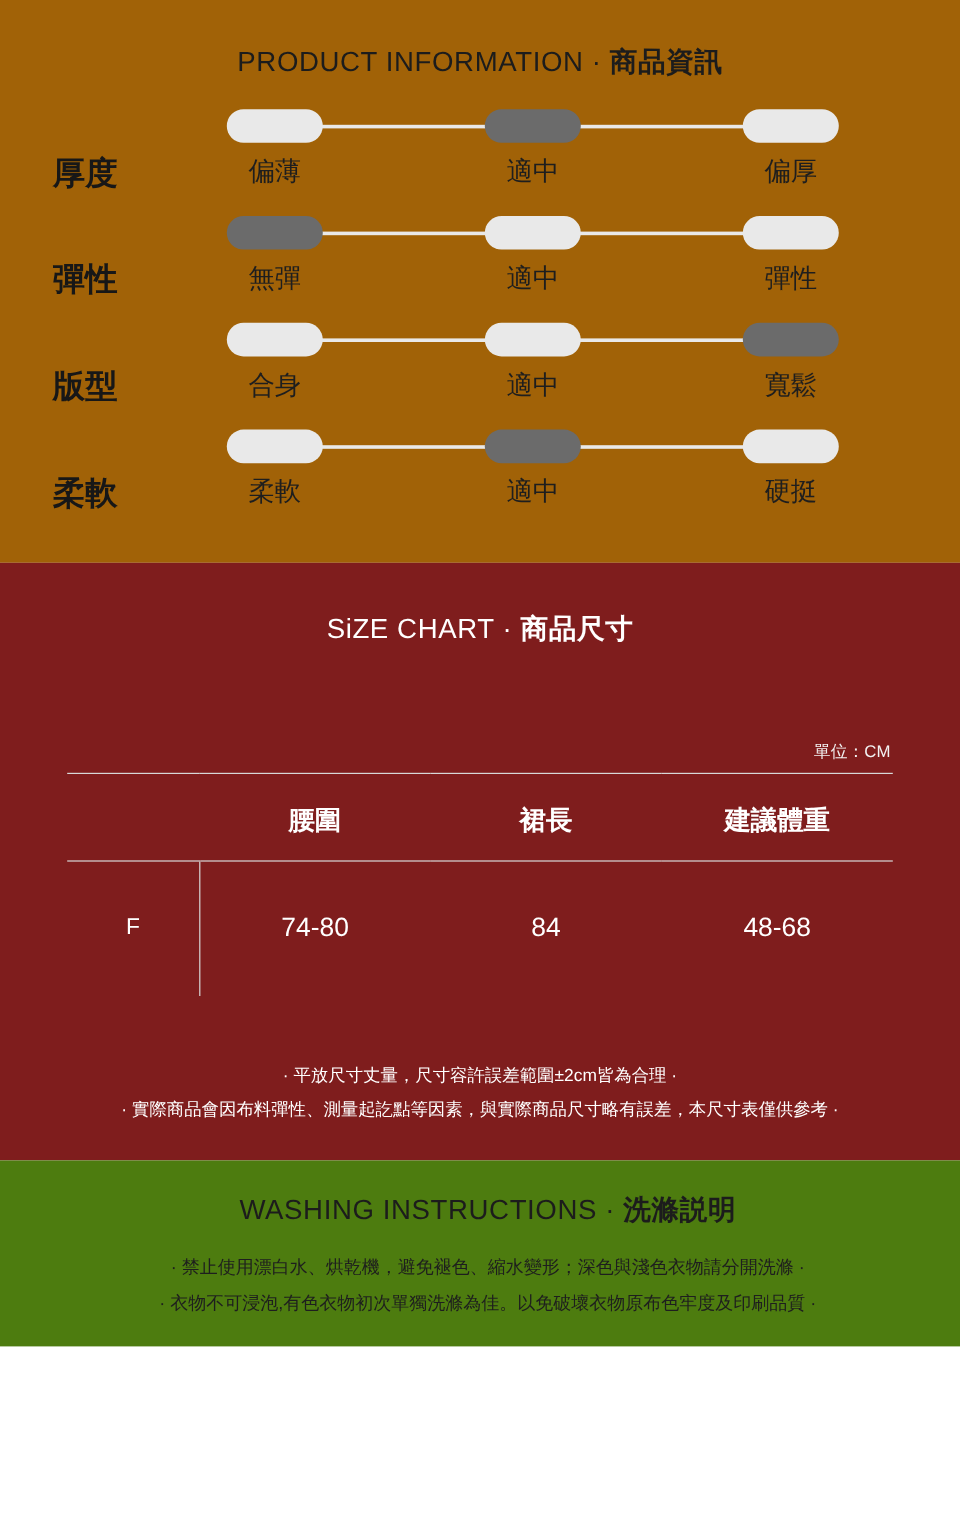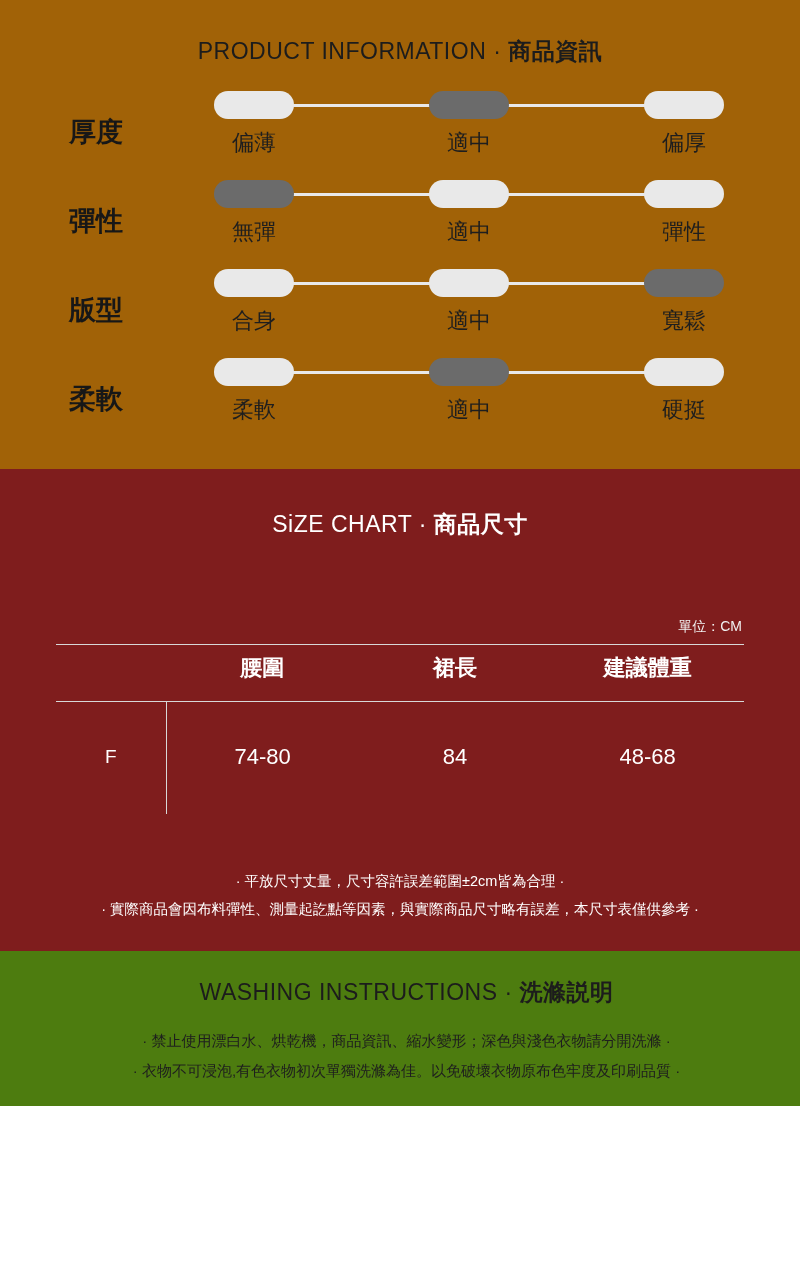--- a/index.html
+++ b/index.html
@@ -26,23 +26,23 @@
     letter-spacing: 0.5px;
     color: #1c1c1c;
     font-weight: 400;
     margin: 0 0 24px 0;
   }
   .section-title .cn {
     font-weight: 700;
   }
   .attr-row {
     display: flex;
-    align-items: flex-start;
+    align-items: flex-end;
     margin: 0 0 22px 0;
-    padding-left: 69px;
+    padding-left: 44px;
   }
   .attr-label {
     width: 120px;
     font-size: 27px;
     font-weight: 700;
     color: #171717;
     line-height: 1;
     padding-top: 28px;
     flex: none;
   }
@@ -115,21 +115,21 @@
   table.size-table td {
     text-align: center;
     font-size: 22px;
     font-weight: 700;
     color: #ffffff;
     padding: 14px 0 16px 0;
   }
   table.size-table thead th {
     border-top: 1px solid #d8d8d8;
     border-bottom: 1px solid #d8d8d8;
-    padding: 8px 0 18px 0;
+    padding: 24px 0 18px 0;
   }
   table.size-table thead th.corner {
     width: 110px;
   }
   table.size-table tbody td {
     padding: 42px 0 44px 0;
     font-size: 22px;
     font-weight: 400;
   }
   table.size-table tbody td.sz {
@@ -291,16 +291,16 @@
   </div>
 </section>
 
 <section class="washing">
   <h2 class="section-title">
     <span>WASHING INSTRUCTIONS</span>
     <span>·</span>
     <span class="cn">洗滌説明</span>
   </h2>
   <div class="wash-notes">
-    <div>· 禁止使用漂白水、烘乾機，商品資訊、縮水變形；深色與淺色衣物請分開洗滌 ·</div>
+    <div>· 禁止使用漂白水、烘乾機，避免褪色、縮水變形；深色與淺色衣物請分開洗滌 ·</div>
     <div>· 衣物不可浸泡,有色衣物初次單獨洗滌為佳。以免破壞衣物原布色牢度及印刷品質 ·</div>
   </div>
 </section>
 
 </body></html>

